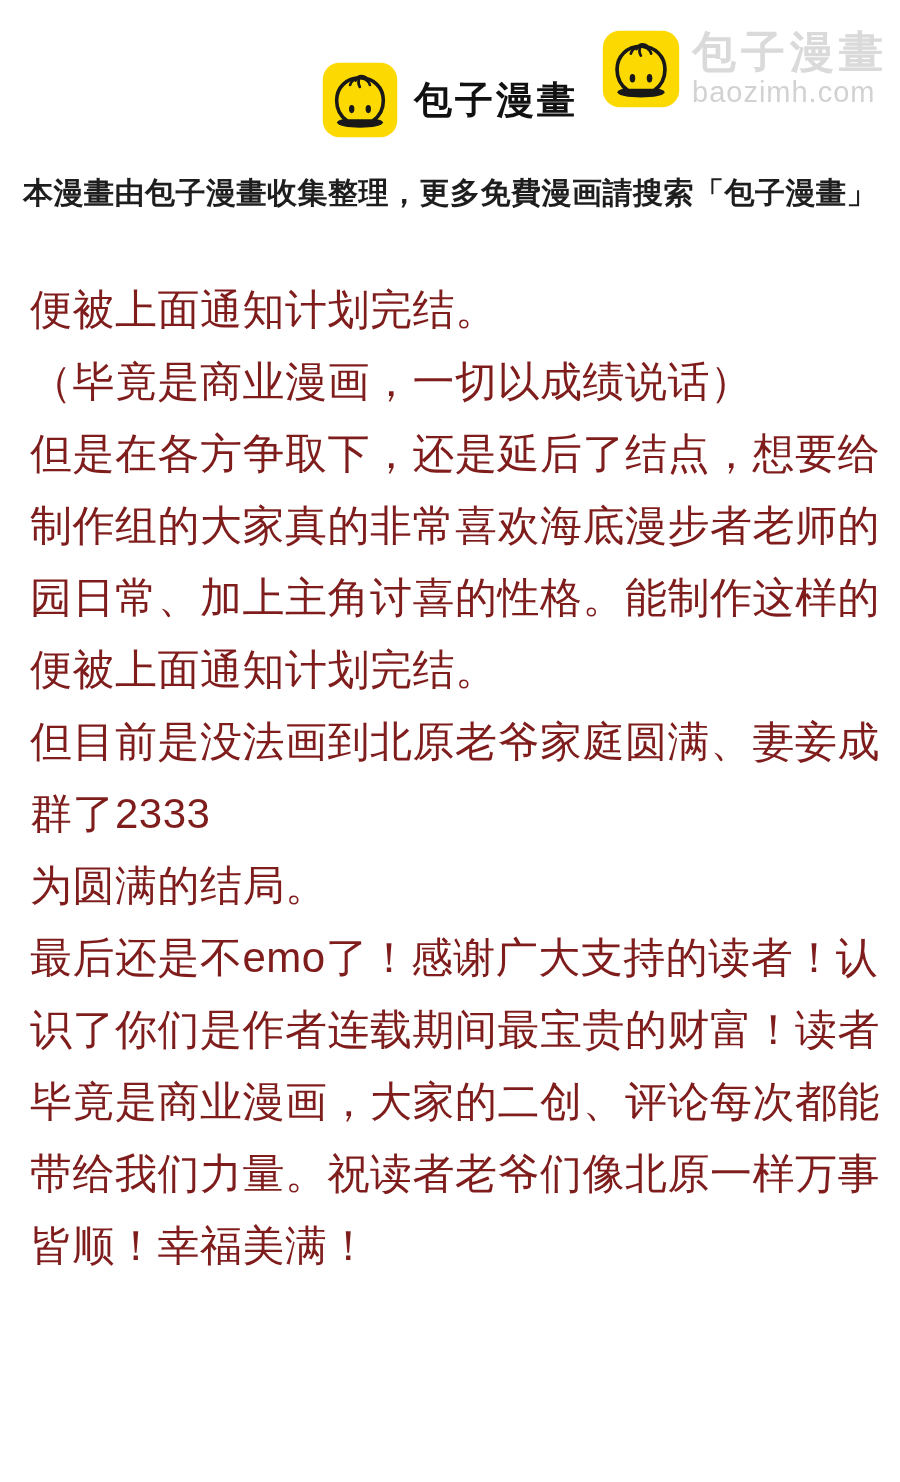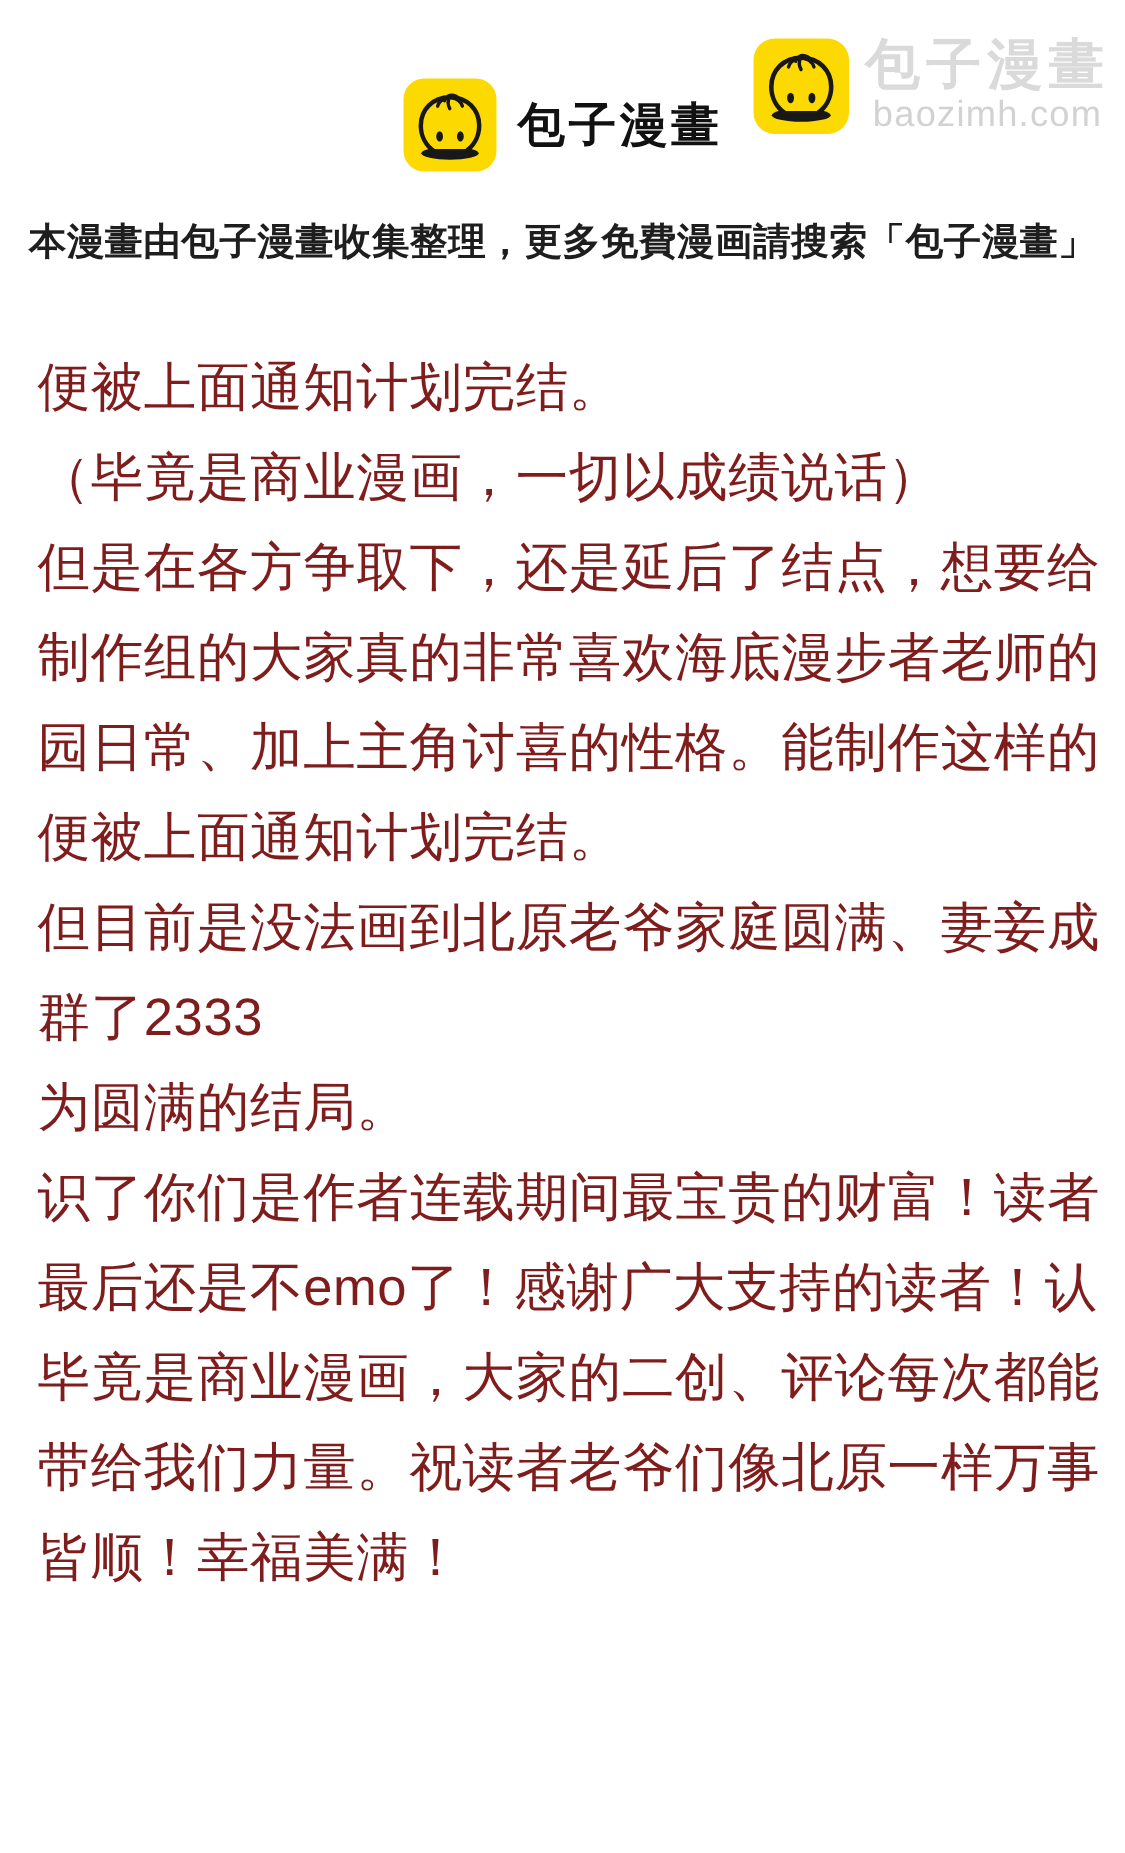--- a/index.html
+++ b/index.html
@@ -26,21 +26,21 @@
     display:flex; align-items:flex-start; gap:12px;
   }
   .bun-icon-wm { width:78px; height:78px; display:block; }
   .wm-col { display:flex; flex-direction:column; }
   .wm-title {
     font-size:44px; font-weight:700; color:#dadada;
     letter-spacing:5px; line-height:1.02; white-space:nowrap;
   }
   .wm-domain {
     font-size:29px; font-weight:400; color:#d2d2d2;
-    letter-spacing:1px; margin-top:1px; white-space:nowrap;text-align:center;
+    letter-spacing:1px; margin-top:1px; white-space:nowrap;
   }
 
   
   .disclaimer {
     position:absolute; top:173px; left:0; width:100%;
     text-align:center;
     font-size:30px; font-weight:700; color:#1e1e1e;
     letter-spacing:0.5px; white-space:nowrap;
   }
 
@@ -96,18 +96,18 @@
 <div class="red-block">
   <div class="red-line">便被上面通知计划完结。</div>
   <div class="red-line">（毕竟是商业漫画，一切以成绩说话）</div>
   <div class="red-line">但是在各方争取下，还是延后了结点，想要给</div>
   <div class="red-line">制作组的大家真的非常喜欢海底漫步者老师的</div>
   <div class="red-line">园日常、加上主角讨喜的性格。能制作这样的</div>
   <div class="red-line">便被上面通知计划完结。</div>
   <div class="red-line">但目前是没法画到北原老爷家庭圆满、妻妾成</div>
   <div class="red-line">群了2333</div>
   <div class="red-line">为圆满的结局。</div>
+  <div class="red-line">最后还是不emo了！感谢广大支持的读者！认</div>
   <div class="red-line">识了你们是作者连载期间最宝贵的财富！读者</div>
-  <div class="red-line">最后还是不emo了！感谢广大支持的读者！认</div>
   <div class="red-line">毕竟是商业漫画，大家的二创、评论每次都能</div>
   <div class="red-line">带给我们力量。祝读者老爷们像北原一样万事</div>
   <div class="red-line">皆顺！幸福美满！</div>
 </div>
 
 </body></html>

